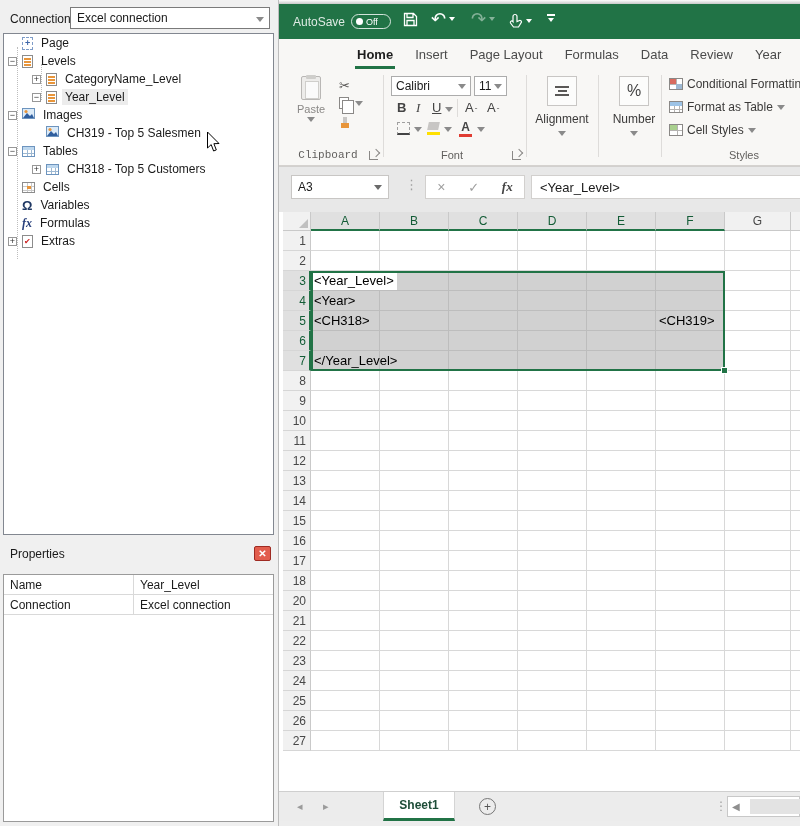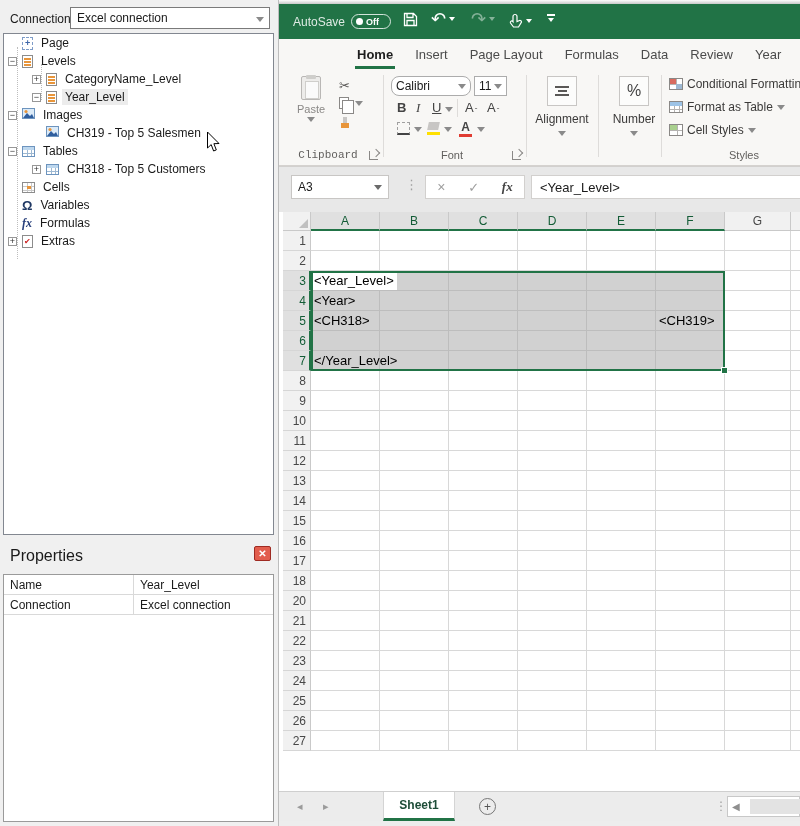--- a/index.html
+++ b/index.html
@@ -49,21 +49,21 @@
       linear-gradient(#C9C9C9,#C9C9C9) 0 3px/100% 1px no-repeat,
       linear-gradient(#C9C9C9,#C9C9C9) 0 7px/100% 1px no-repeat,
       linear-gradient(#C9C9C9,#C9C9C9) 4px 0/1px 100% no-repeat,
       linear-gradient(#C9C9C9,#C9C9C9) 8px 0/1px 100% no-repeat,#fff;}
   .ic-extras{width:11px;height:13px;border:1px solid #8C8C8C;background:#fff;}
   .ic-extras::after{content:"\2714";position:absolute;left:1px;top:1px;font-size:8px;
                     line-height:9px;color:#C22;}
   .ic-glyph{font-size:13px;line-height:13px;color:#1F3864;font-weight:bold;}
   .ic-fx{font-family:"Liberation Serif",serif;font-style:italic;font-size:12px;color:#28407C;font-weight:bold;}
   
-  .props-title{position:absolute;left:10px;top:547px;font-size:16px;color:#1a1a1a;}
+  .props-title{position:absolute;left:10px;top:547px;font-size:12px;color:#1a1a1a;}
   .props-close{position:absolute;right:7px;top:546px;width:17px;height:15px;background:#E25D4D;
                border:1px solid #9E2A22;color:#fff;font-size:10px;line-height:12px;font-weight:bold;
                display:flex;align-items:center;justify-content:center;border-radius:2px;}
   .propsgrid{position:absolute;left:3px;top:574px;width:271px;height:248px;background:#fff;
              border:1px solid #9A9A9A;font-size:12px;}
   .prow{display:flex;height:20px;border-bottom:1px solid #D9D9D9;}
   .prow.h{background:#FAFAFA;border-bottom:1px solid #C0C0C0;}
   .pcell{padding:3px 6px;white-space:nowrap;overflow:hidden;color:#1a1a1a;}
   .pcell.k{width:130px;border-right:1px solid #D9D9D9;}
   .pcell.v{flex:1;}
@@ -71,21 +71,21 @@
   .cursor{position:absolute;left:206px;top:131px;z-index:50;}
   
   .excel{position:absolute;left:278px;top:0;width:522px;height:826px;background:#fff;
          border-left:1px solid #BDBDBD;overflow:hidden;}
   .topstrip{position:absolute;left:0;top:0;width:100%;height:4px;
             background:linear-gradient(#FDFDFD,#C9C9C9);}
   .titlebar{position:absolute;left:0;top:4px;width:100%;height:35px;background:var(--excel-green,#217346);
             display:flex;align-items:center;}
   .autosave{position:absolute;left:14px;font-size:12px;color:rgba(255,255,255,.85);}
   .pill{position:absolute;left:72px;top:10px;width:40px;height:15px;border:1px solid rgba(255,255,255,.8);
-        border-radius:8px;display:flex;align-items:center;padding:0 4px;gap:3px;font-weight:bold;}
+        border-radius:8px;display:flex;align-items:center;padding:0 4px;gap:3px;}
   .pill .dot{width:7px;height:7px;border-radius:50%;background:#fff;}
   .pill .txt{font-size:9px;color:#fff;}
   .qbtn{position:absolute;top:8px;display:flex;align-items:center;color:#fff;}
   .qglyph{font-size:18px;line-height:18px;color:#fff;}
   .qglyph.dis{color:rgba(255,255,255,.45);}
   .wcar{width:0;height:0;border-left:3px solid transparent;border-right:3px solid transparent;
         border-top:4px solid #fff;margin-left:3px;}
   .wcar.dis{border-top-color:rgba(255,255,255,.45);}
   .qatbar{display:block;width:8px;height:2px;background:#fff;margin:0 auto 2px;}
   .tabrow{position:absolute;left:0;top:39px;width:100%;height:30px;background:#F8F7F5;
@@ -364,21 +364,21 @@
           <span class="copyicon"></span>
           <span class="caret" style="margin-left:4px;"></span>
         </div>
       <div class="smbtn" style="left:60px;top:48px;">
           <span class="painticon"></span>
         </div>
       <span class="glabel" style="left:14px;width:70px;font-family:Liberation Mono, monospace;">Clipboard</span>
       <span class="launcher" style="left:90px;"></span>
       <div class="gsep" style="left:104px;"></div>
 
-      <div class="fontbox" style="left:112px;top:7px;width:80px;border-radius:8px;">
+      <div class="fontbox" style="left:112px;top:7px;width:80px;">
         <span>Calibri</span>
         <span class="caret"></span>
       </div>
       <div class="fontbox" style="left:195px;top:7px;width:33px;">
         <span>11</span>
         <span class="caret"></span>
       </div>
       <div class="fbtn" style="left:118px;top:31px;">
           <span class="b">B</span>
         </div>

